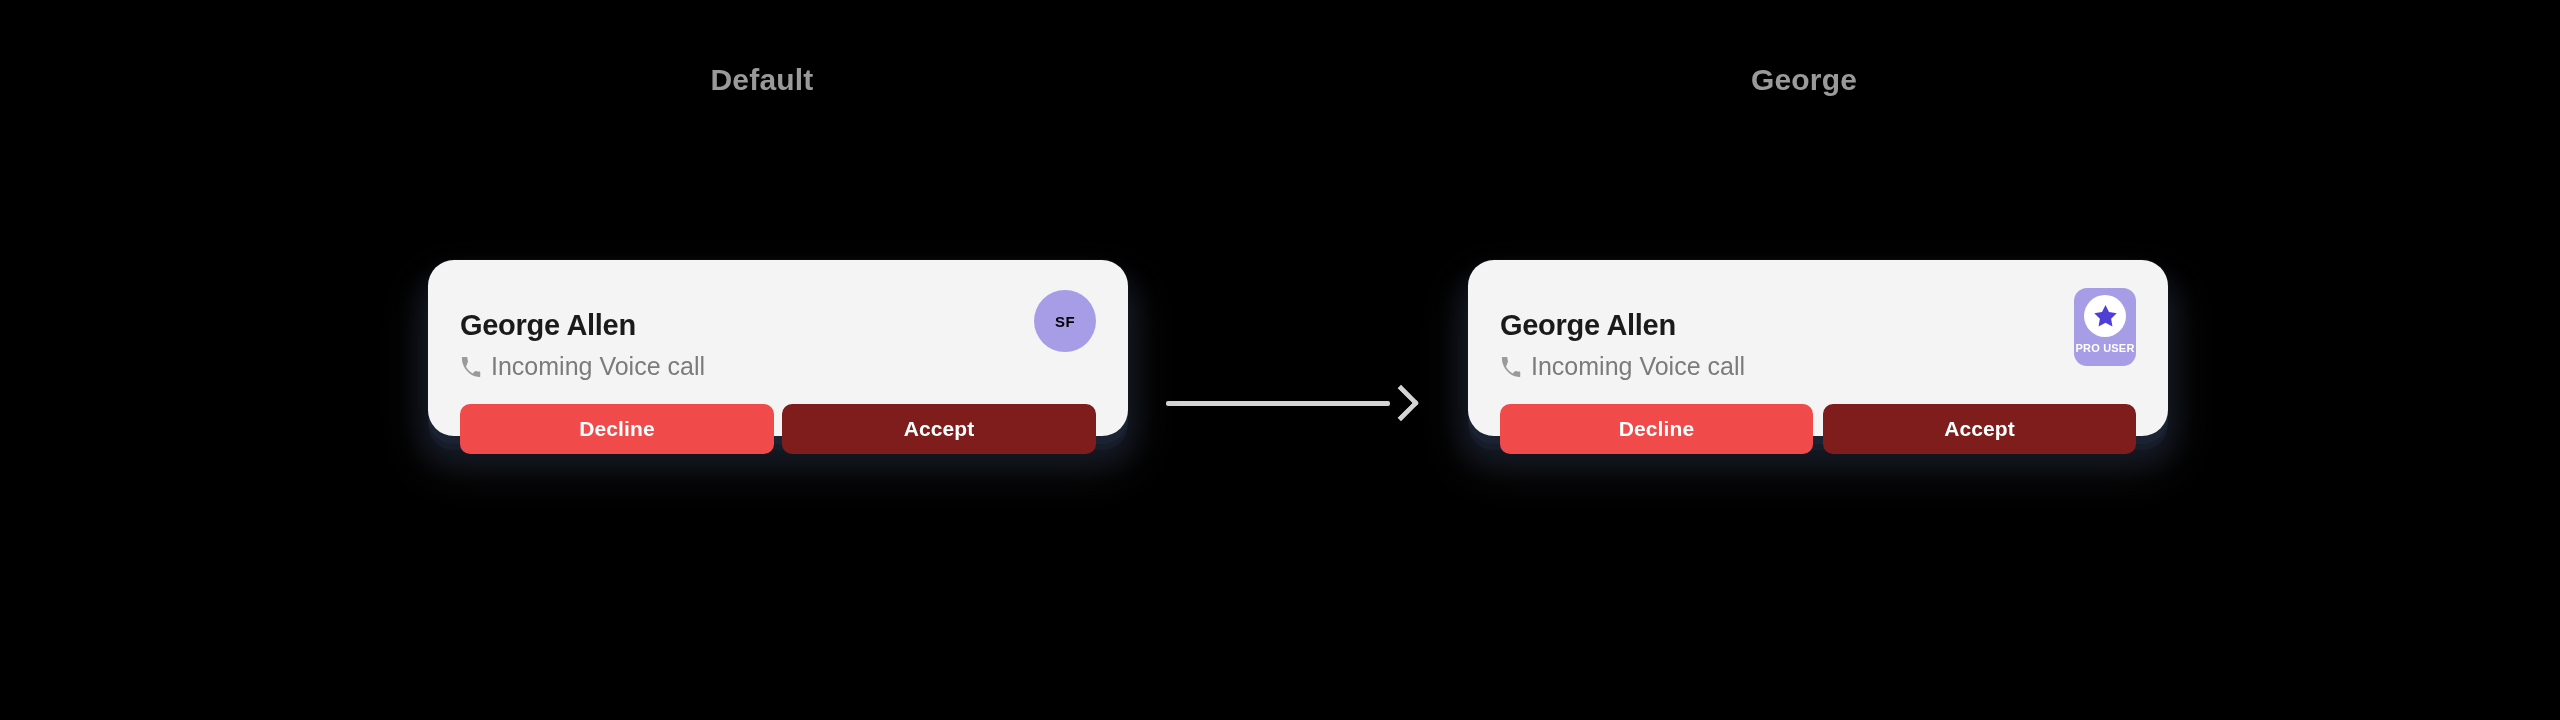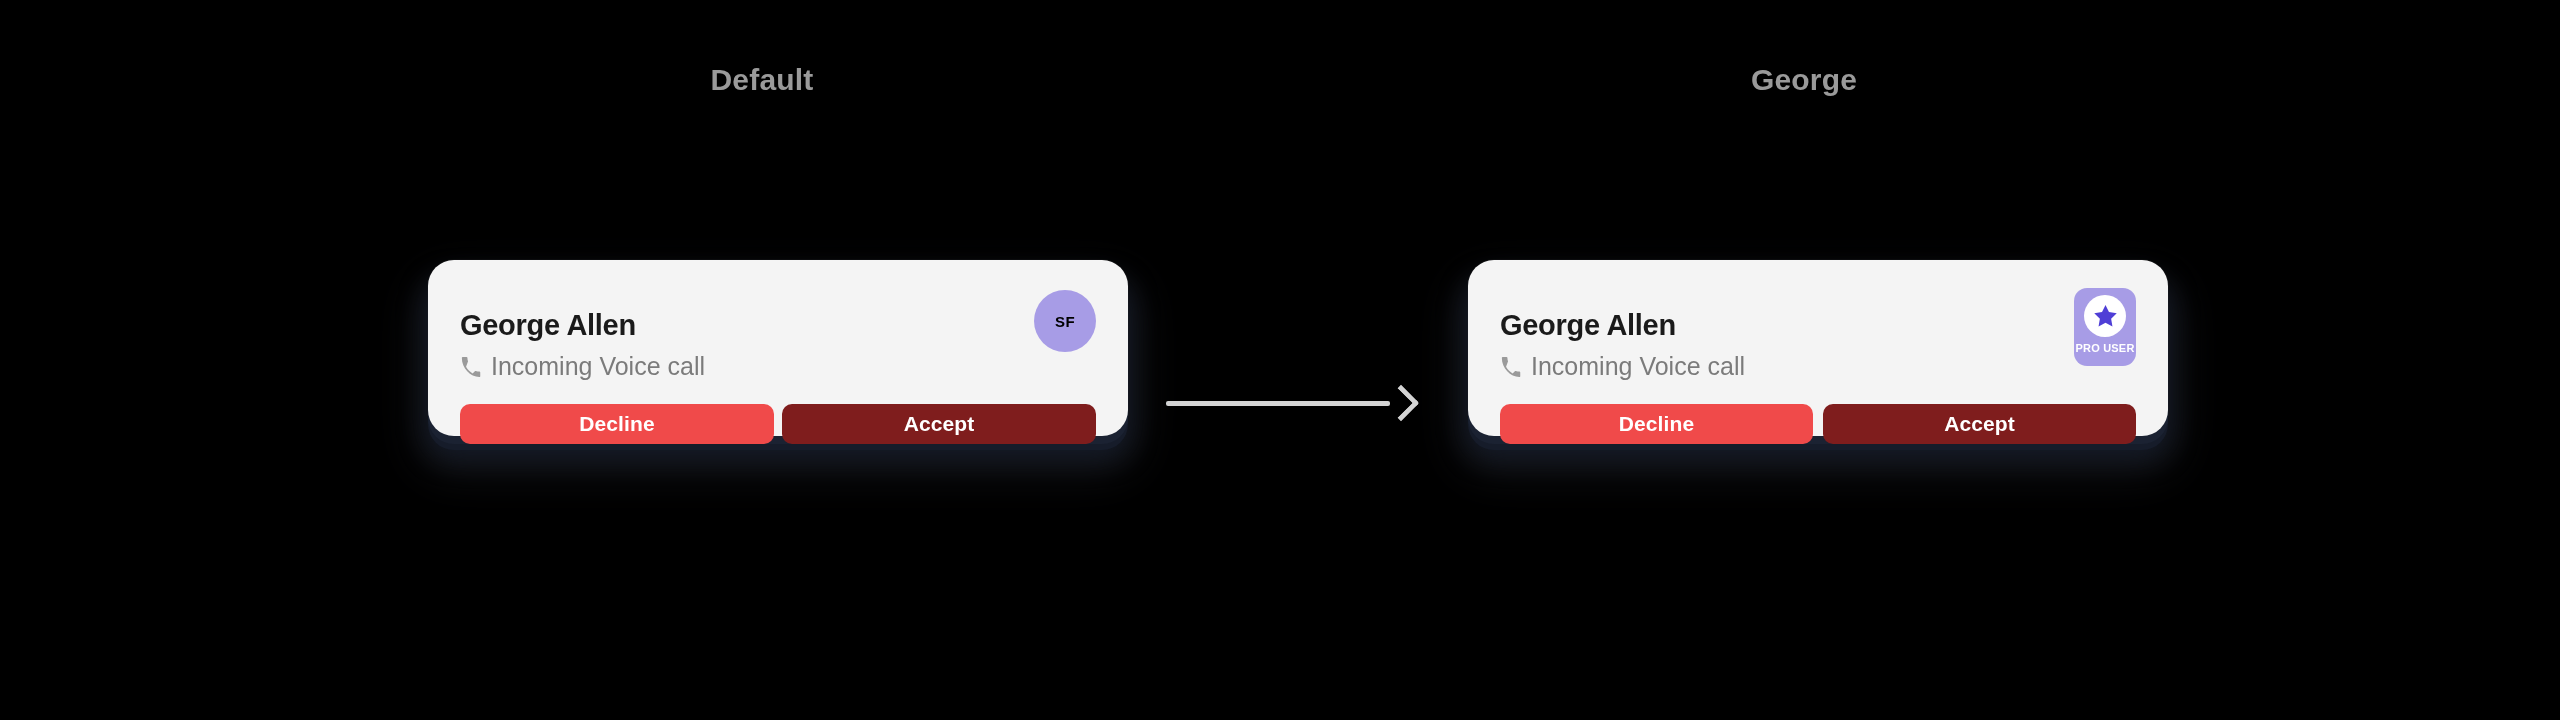--- a/index.html
+++ b/index.html
@@ -173,21 +173,21 @@
   
   .card-actions {
     display: flex;
     margin-top: 24px;
   }
   #actions-default { gap: 8px; }
   #actions-custom  { gap: 10px; }
 
   .action-btn {
     flex: 1 1 0;
-    height: 40px;
+    height: 50px;
     border: none;
     border-radius: 10px;
     color: #ffffff;
     font-family: "Liberation Sans", sans-serif;
     font-size: 21px;
     font-weight: bold;
     letter-spacing: 0.1px;
     cursor: pointer;
     display: flex;
     align-items: center;

